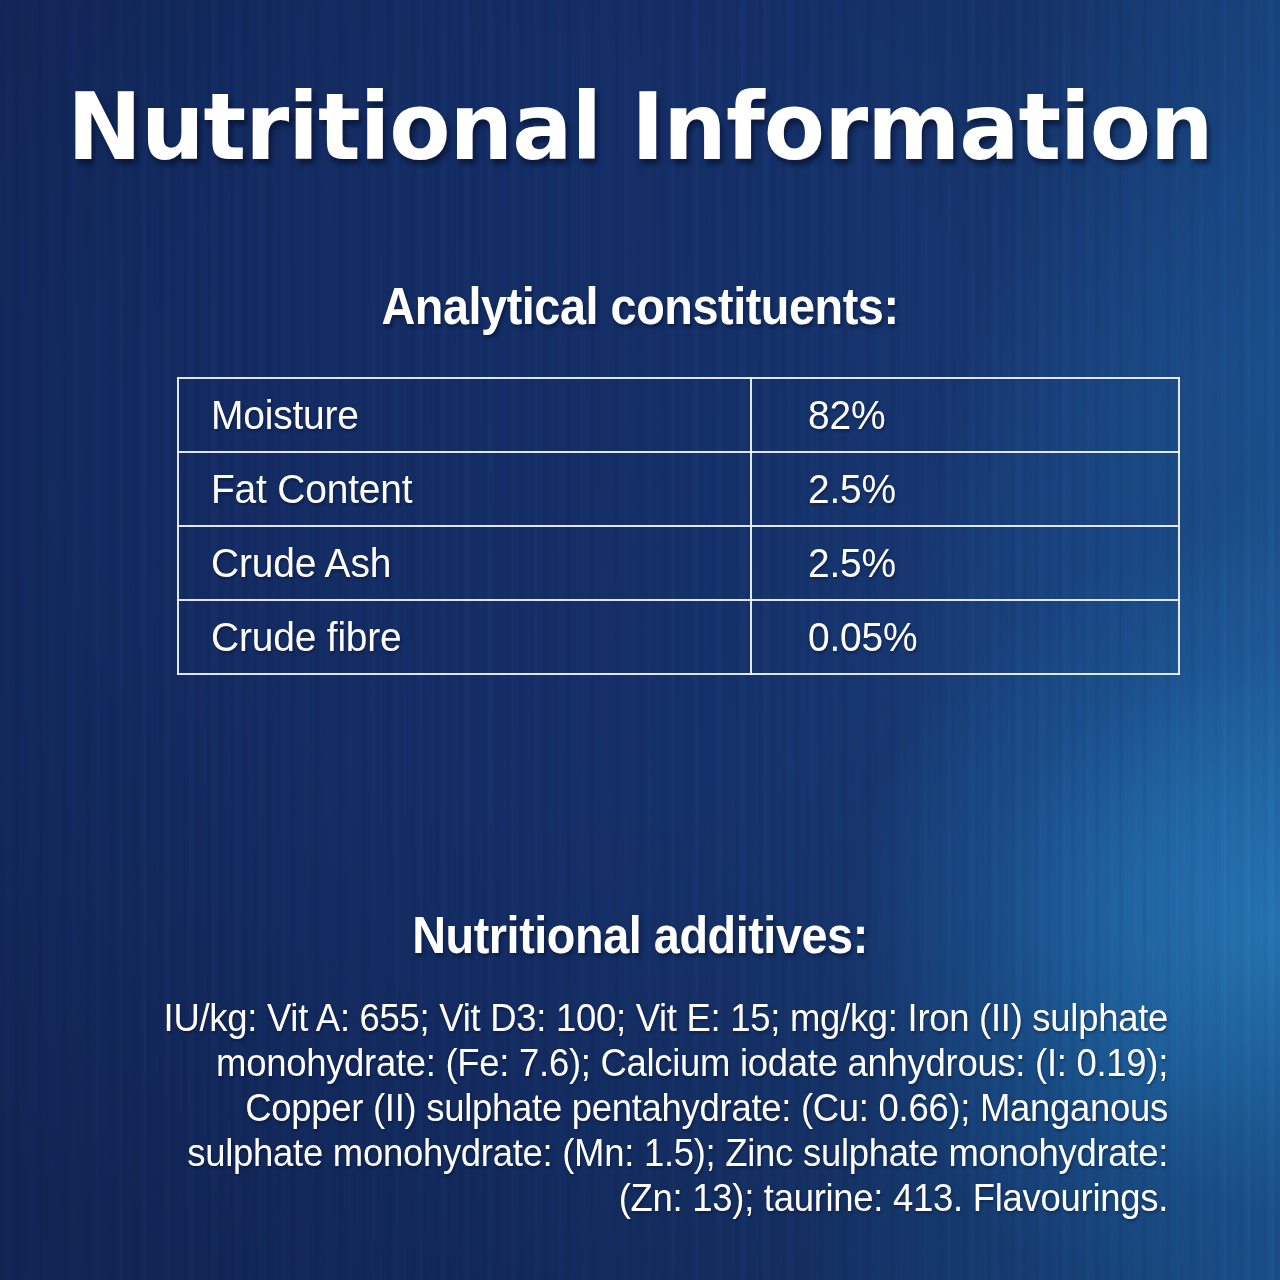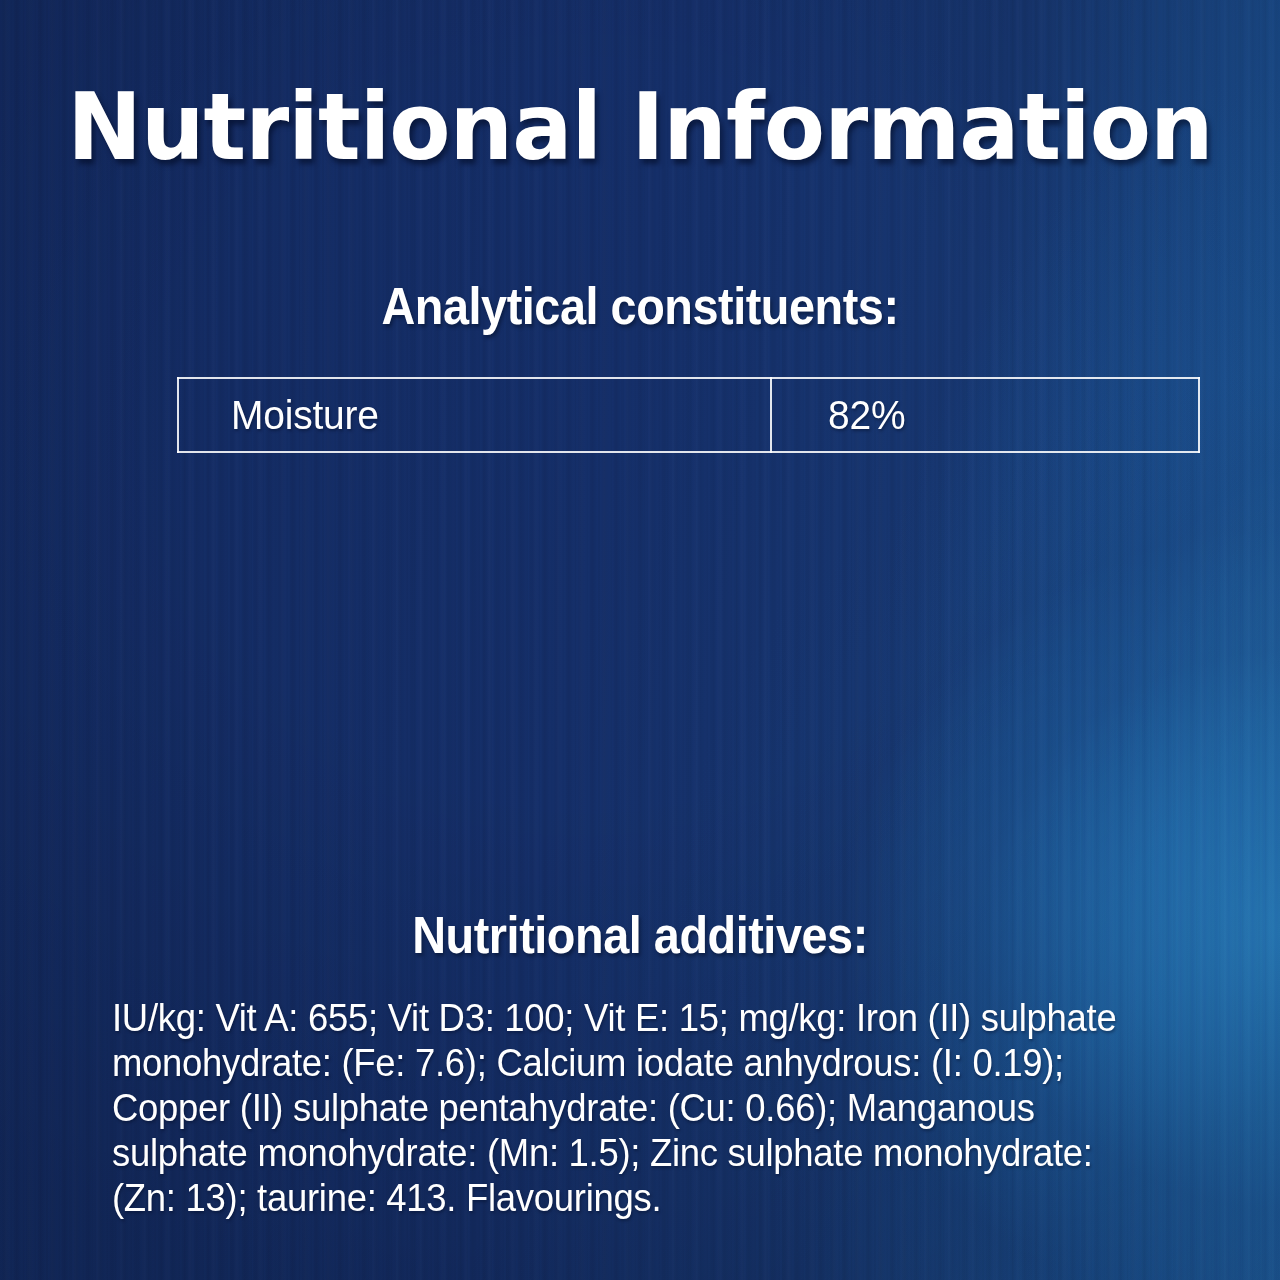--- a/index.html
+++ b/index.html
@@ -130,21 +130,21 @@
     padding: 0;
     color: #ffffff;
     font-family: "Liberation Sans", sans-serif;
     font-weight: normal;
     font-size: 41px;
     line-height: 46px;
     letter-spacing: -0.2px;
     vertical-align: middle;
     text-shadow: 1px 2px 3px rgba(2,10,32,0.40);
   }
-  #nutrition-table td.cell-name  { width: 539px; padding-left: 52px; }
+  #nutrition-table td.cell-name  { width: 539px; padding-left: 32px; }
   #nutrition-table td.cell-value { width: 370px; padding-left: 56px; }
 
   .name-wrap { display: flex; align-items: center; }
   .name-text { transform: scaleX(0.95); transform-origin: left center; display: inline-block; }
   .val-text  { transform: scaleX(0.95); transform-origin: left center; display: inline-block; }
 
   .droplet-icon {
     flex: 0 0 auto;
     width: 26px;
     height: 34px;
@@ -154,21 +154,21 @@
     line-height: 0;
     filter: drop-shadow(1px 2px 2px rgba(2,10,32,0.45));
   }
 
   
   #additives-text {
     position: absolute;
     left: 90px;
     top: 996px;
     width: 1100px;
-    text-align: left;
+    text-align: right;
     color: #ffffff;
     font-family: "Liberation Sans", sans-serif;
     font-weight: normal;
     font-size: 38px;
     line-height: 45px;
     letter-spacing: -0.3px;
     text-shadow: 1px 2px 3px rgba(2,10,32,0.40);
   }
   #additives-text .ln { display: block; transform: scaleX(0.96); }
 </style>
@@ -191,20 +191,50 @@
     <table id="nutrition-table">
       <tbody>
         <tr>
           <td class="cell-name">
             <span class="name-wrap">
               <span class="name-text">Moisture</span>
             </span>
           </td>
           <td class="cell-value">
             <span class="val-text">82%</span>
+          </td>
+        </tr>
+        <tr>
+          <td class="cell-name">
+            <span class="name-wrap">
+              <span class="name-text">Fat Content</span>
+            </span>
+          </td>
+          <td class="cell-value">
+            <span class="val-text">2.5%</span>
+          </td>
+        </tr>
+        <tr>
+          <td class="cell-name">
+            <span class="name-wrap">
+              <span class="name-text">Crude Ash</span>
+            </span>
+          </td>
+          <td class="cell-value">
+            <span class="val-text">2.5%</span>
+          </td>
+        </tr>
+        <tr>
+          <td class="cell-name">
+            <span class="name-wrap">
+              <span class="name-text">Crude fibre</span>
+            </span>
+          </td>
+          <td class="cell-value">
+            <span class="val-text">0.05%</span>
           </td>
         </tr>
       </tbody>
     </table>
 
     <div id="heading-additives" class="section-heading">Nutritional additives:</div>
 
     <div id="additives-text">
       <span class="ln">IU/kg: Vit A: 655; Vit D3: 100; Vit E: 15; mg/kg: Iron (II) sulphate</span>
       <span class="ln">monohydrate: (Fe: 7.6); Calcium iodate anhydrous: (I: 0.19);</span>

